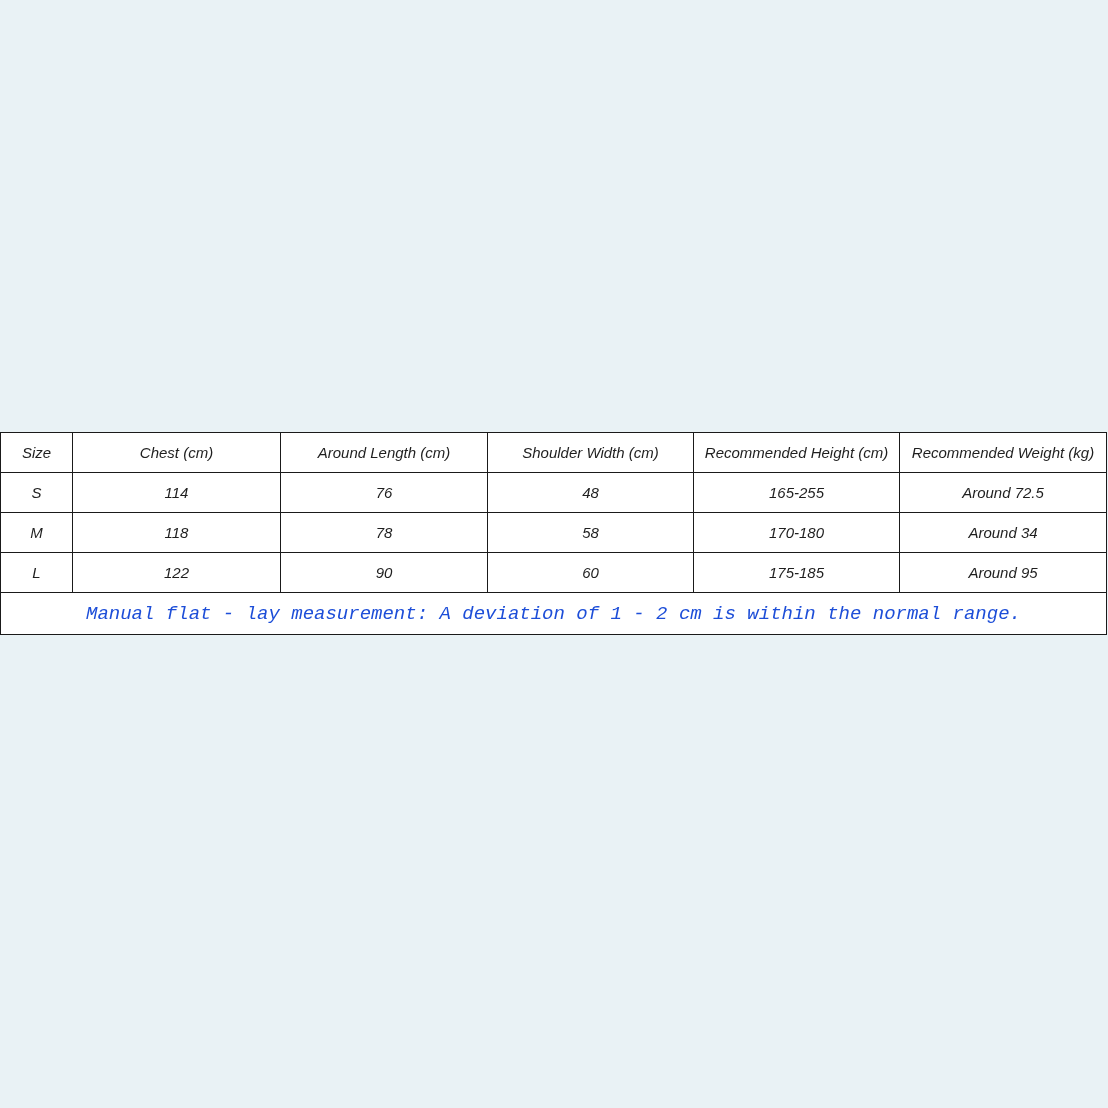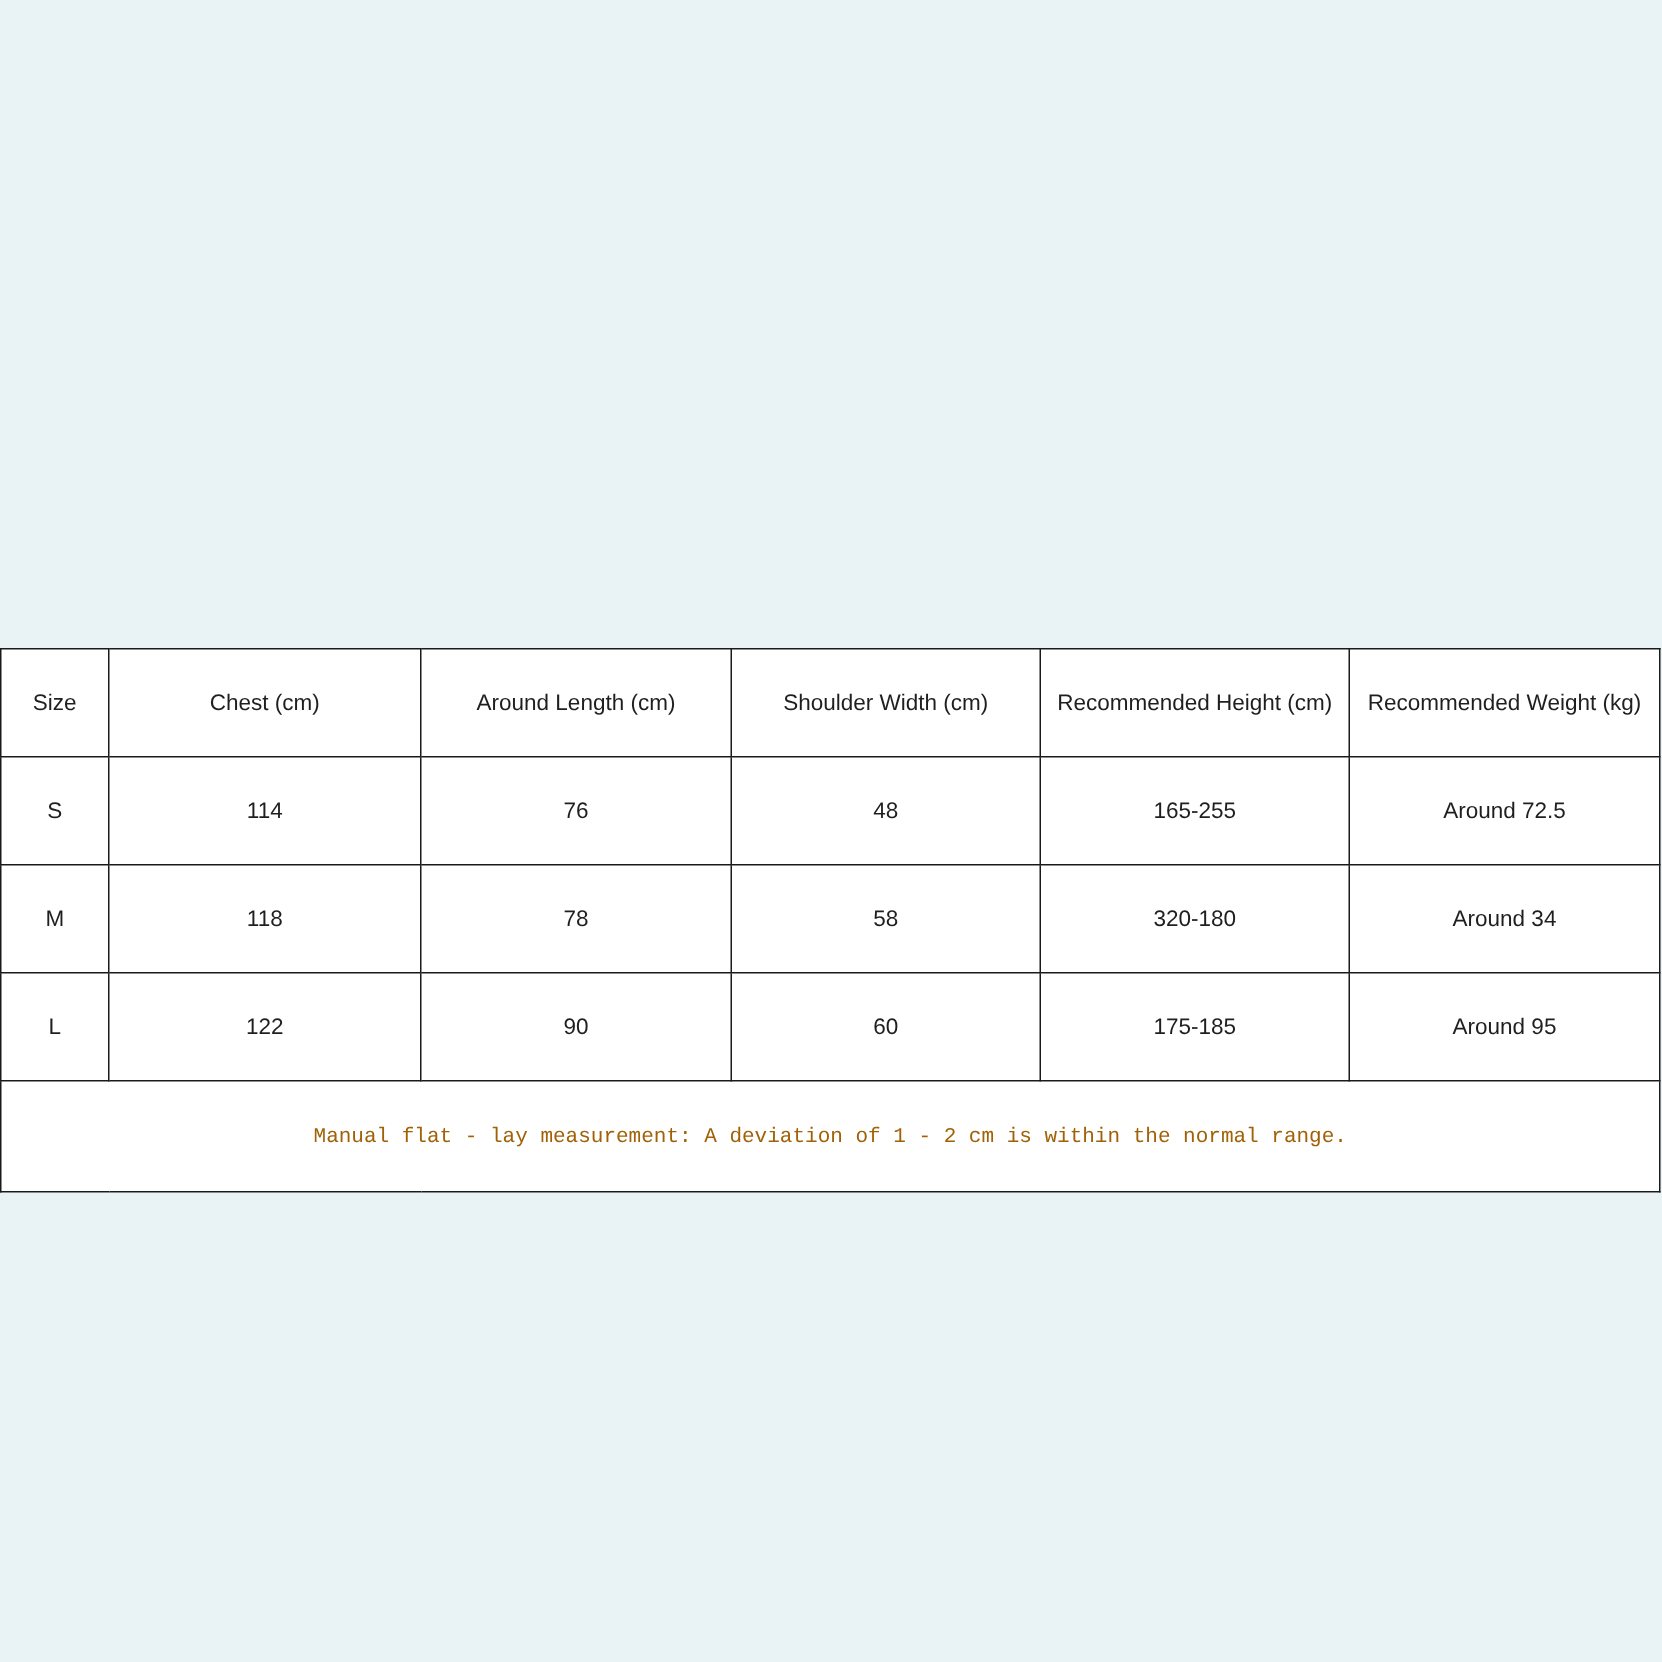--- a/index.html
+++ b/index.html
@@ -23,38 +23,39 @@
   table.size-chart {
     width: 100%;
     border-collapse: collapse;
     table-layout: fixed;
     background: #ffffff;
   }
   table.size-chart th,
   table.size-chart td {
     border: 1px solid #1a1a1a;
     height: 39px;
-    padding: 16px 4px;
+    padding: 0 4px;
     text-align: center;
     vertical-align: middle;
     color: #1f1f1f;
     font-size: 15px;
     font-weight: 400;
     white-space: nowrap;
     overflow: hidden;
+    font-style: italic;
   }
   table.size-chart th {
     font-weight: 400;
   }
   table.size-chart td.note-cell {
     font-family: "Liberation Mono", "DejaVu Sans Mono", monospace;
-    font-size: 14px;
+    font-size: 19px;
     letter-spacing: 0px;
     height: 41px;
-    color: #a16207;
+    color: #1d4ed8;
   }
   col.c-size   { width: 72px;  }
   col.c-chest  { width: 208px; }
   col.c-length { width: 207px; }
   col.c-shoulder { width: 206px; }
   col.c-height { width: 206px; }
   col.c-weight { width: 207px; }
 </style>
 </head>
 <body>
@@ -86,21 +87,21 @@
         <td>76</td>
         <td>48</td>
         <td>165-255</td>
         <td>Around 72.5</td>
       </tr>
       <tr>
         <td>M</td>
         <td>118</td>
         <td>78</td>
         <td>58</td>
-        <td>320-180</td>
+        <td>170-180</td>
         <td>Around 34</td>
       </tr>
       <tr>
         <td>L</td>
         <td>122</td>
         <td>90</td>
         <td>60</td>
         <td>175-185</td>
         <td>Around 95</td>
       </tr>

